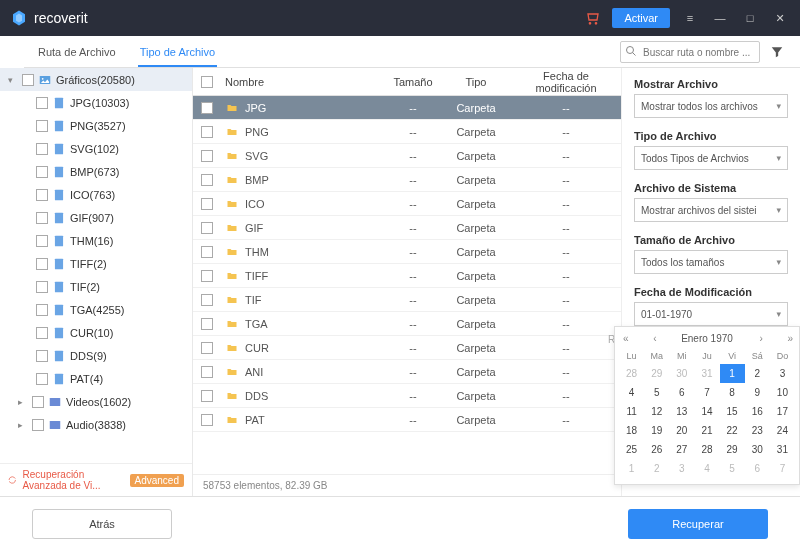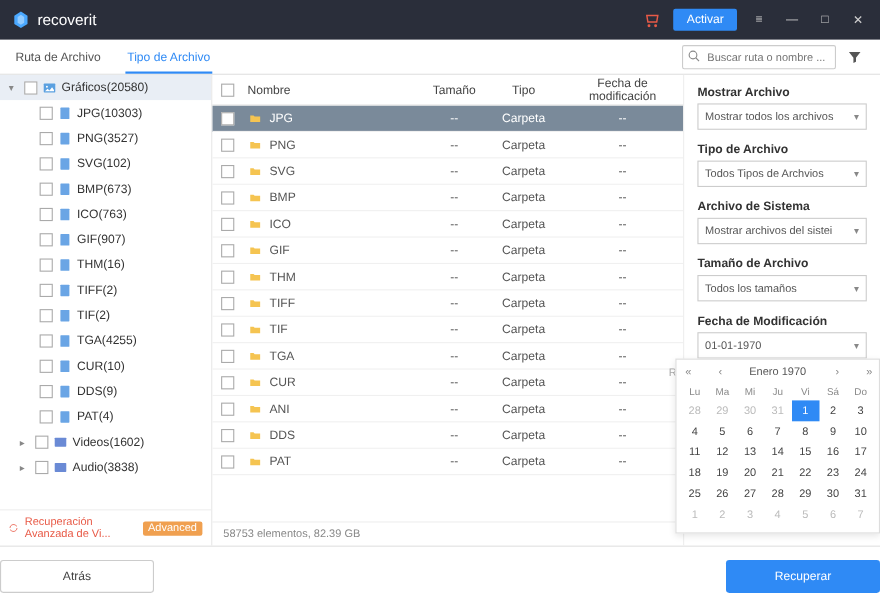--- a/index.html
+++ b/index.html
@@ -5,21 +5,21 @@
 * { margin: 0; padding: 0; box-sizing: border-box; font-family: -apple-system, "Segoe UI", Arial, sans-serif; }
 body { width: 800px; height: 551px; background: #fff; overflow: hidden; font-size: 11px; color: #333; }
 
 .titlebar { height: 36px; background: #2a2e3a; display: flex; align-items: center; padding: 0 10px; color: #fff; }
 .logo { display: flex; align-items: center; gap: 6px; font-size: 14px; font-weight: 500; }
 .logo-icon { width: 18px; height: 18px; }
 .titlebar-right { margin-left: auto; display: flex; align-items: center; gap: 10px; }
 .activate-btn { background: #2f8af5; color: #fff; border: none; padding: 4px 12px; font-size: 11px; border-radius: 2px; cursor: pointer; }
 .win-ctrl { width: 20px; height: 20px; display: flex; align-items: center; justify-content: center; cursor: pointer; color: #ccc; }
 
-.tabbar { height: 32px; display: flex; border-bottom: 1px solid #e0e0e0; padding: 0 12px; gap: 20px; align-items: flex-end; }
+.tabbar { height: 32px; display: flex; border-bottom: 1px solid #e0e0e0; padding: 0 12px; gap: 20px; align-items: flex-end; margin-left: 24px; }
 .tab { padding: 7px 2px; font-size: 11px; color: #555; cursor: pointer; border-bottom: 2px solid transparent; }
 .tab.active { color: #2f8af5; border-bottom-color: #2f8af5; }
 .tabbar .search-wrap { margin-left: auto; display: flex; align-items: center; gap: 6px; padding-bottom: 4px; }
 .search-input { width: 140px; height: 22px; border: 1px solid #ccc; border-radius: 2px; padding: 0 6px 0 22px; font-size: 10px; background: #fff; }
 .search-box { position: relative; }
 .search-box .sicon { position: absolute; left: 5px; top: 4px; color: #888; }
 .filter-icon { width: 22px; height: 22px; display: flex; align-items: center; justify-content: center; color: #555; cursor: pointer; }
 
 .main { display: flex; height: 428px; }
 .sidebar { width: 193px; border-right: 1px solid #e8e8e8; overflow: hidden; display: flex; flex-direction: column; }
@@ -56,21 +56,21 @@
 .calendar { position: absolute; right: 0; top: 258px; width: 186px; background: #fff; border: 1px solid #ddd; padding: 6px 4px; font-size: 10px; box-shadow: 0 2px 6px rgba(0,0,0,0.1); }
 .cal-head { display: flex; justify-content: space-between; align-items: center; padding: 0 4px 4px; color: #555; }
 .cal-nav { cursor: pointer; color: #888; letter-spacing: -2px; }
 .cal-title { font-weight: 500; }
 .cal-grid { display: grid; grid-template-columns: repeat(7, 1fr); text-align: center; }
 .cal-dow { color: #888; padding: 3px 0; font-size: 9px; }
 .cal-day { padding: 4px 0; cursor: pointer; color: #444; }
 .cal-day.other { color: #bbb; }
 .cal-day.today { background: #2f8af5; color: #fff; }
 
-.footer { height: 55px; border-top: 1px solid #e0e0e0; display: flex; align-items: center; padding: 0 0; }
+.footer { height: 55px; border-top: 1px solid #e0e0e0; display: flex; align-items: center; padding: 0 32px; }
 .btn-back { width: 140px; height: 30px; border: 1px solid #ccc; background: #fff; border-radius: 3px; font-size: 11px; cursor: pointer; color: #444; }
 .btn-recover { width: 140px; height: 30px; border: none; background: #2f8af5; color: #fff; border-radius: 3px; font-size: 11px; cursor: pointer; margin-left: auto; }
 
 
 .folder-svg { fill: #f5c451; }
 .img-svg { fill: #5aa0e0; }
 </style>
 </head>
 <body>
 

